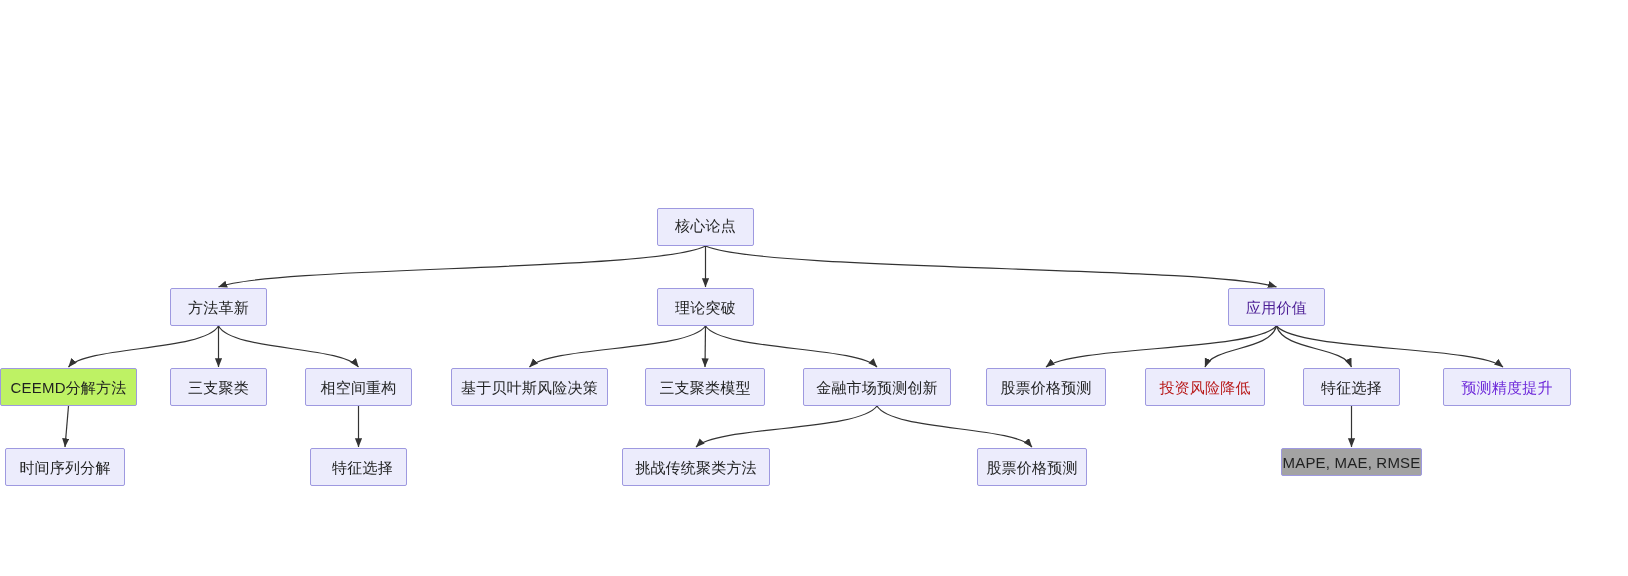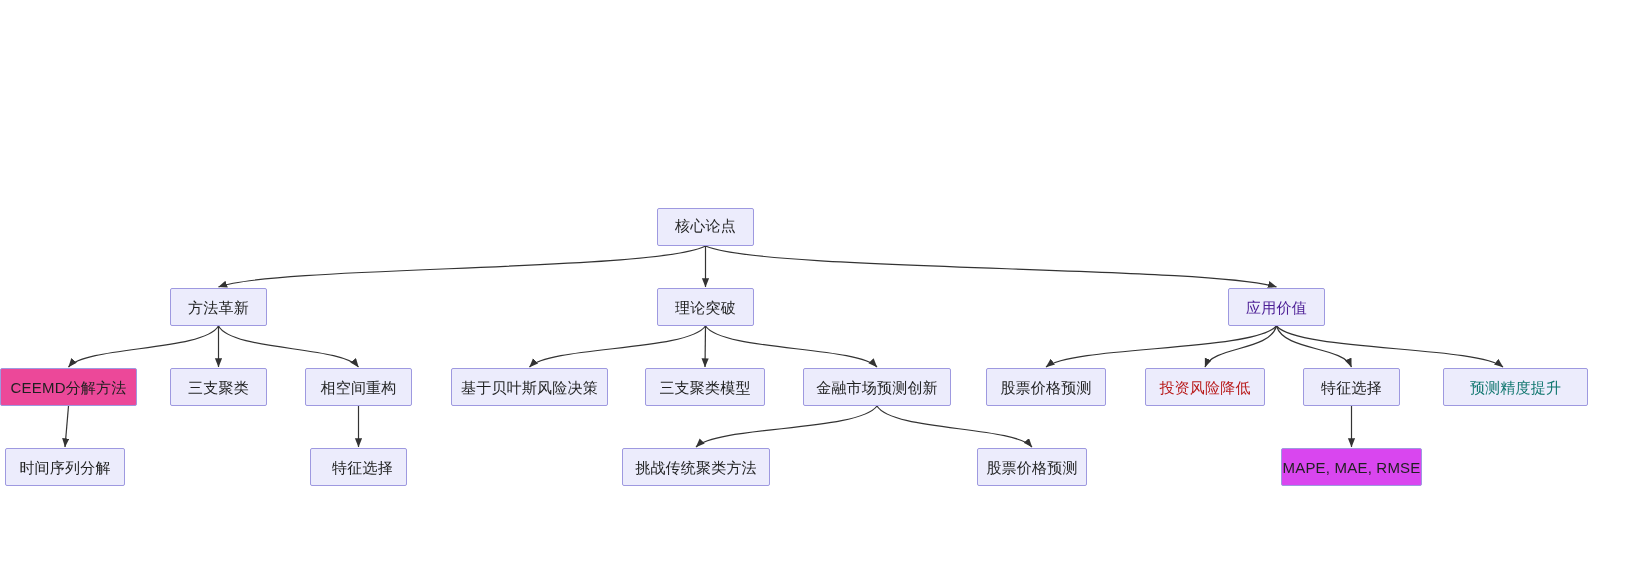--- a/index.html
+++ b/index.html
@@ -65,21 +65,21 @@
       </div>
       <div class="node" style="left: 170px; top: 288px; width: 97px; height: 38px; background: rgb(236, 236, 252); border-color: rgb(158, 153, 224); color: rgb(31, 32, 32);">
         <span class="lbl">方法革新</span>
       </div>
       <div class="node" style="left: 657px; top: 288px; width: 97px; height: 38px; background: rgb(236, 236, 252); border-color: rgb(158, 153, 224); color: rgb(31, 32, 32);">
         <span class="lbl">理论突破</span>
       </div>
       <div class="node" style="left: 1228px; top: 288px; width: 97px; height: 38px; background: rgb(236, 236, 252); border-color: rgb(158, 153, 224); color: #4c1d95;">
         <span class="lbl">应用价值</span>
       </div>
-      <div class="node" style="left: 0px; top: 368px; width: 137px; height: 38px; background: #ec4899; border-color: rgb(158, 153, 224); color: rgb(31, 32, 32);">
+      <div class="node" style="left: 0px; top: 368px; width: 137px; height: 38px; background: #bef264; border-color: rgb(158, 153, 224); color: rgb(31, 32, 32);">
         <span class="lbl">CEEMD分解方法</span>
       </div>
       <div class="node" style="left: 170px; top: 368px; width: 97px; height: 38px; background: rgb(236, 236, 252); border-color: rgb(158, 153, 224); color: rgb(31, 32, 32);">
         <span class="lbl">三支聚类</span>
       </div>
       <div class="node" style="left: 305px; top: 368px; width: 107px; height: 38px; background: rgb(236, 236, 252); border-color: rgb(158, 153, 224); color: rgb(31, 32, 32);">
         <span class="lbl">相空间重构</span>
       </div>
       <div class="node" style="left: 451px; top: 368px; width: 157px; height: 38px; background: rgb(236, 236, 252); border-color: rgb(158, 153, 224); color: rgb(31, 32, 32);">
         <span class="lbl">基于贝叶斯风险决策</span>
@@ -92,32 +92,32 @@
       </div>
       <div class="node" style="left: 986px; top: 368px; width: 120px; height: 38px; background: rgb(236, 236, 252); border-color: rgb(158, 153, 224); color: rgb(31, 32, 32);">
         <span class="lbl">股票价格预测</span>
       </div>
       <div class="node" style="left: 1145px; top: 368px; width: 120px; height: 38px; background: rgb(236, 236, 252); border-color: rgb(158, 153, 224); color: #b91c1c;">
         <span class="lbl">投资风险降低</span>
       </div>
       <div class="node" style="left: 1303px; top: 368px; width: 97px; height: 38px; background: rgb(236, 236, 252); border-color: rgb(158, 153, 224); color: rgb(31, 32, 32);">
         <span class="lbl">特征选择</span>
       </div>
-      <div class="node" style="left: 1443px; top: 368px; width: 145px; height: 38px; background: rgb(236, 236, 252); border-color: rgb(158, 153, 224); color: #0f766e;">
+      <div class="node" style="left: 1443px; top: 368px; width: 128px; height: 38px; background: rgb(236, 236, 252); border-color: rgb(158, 153, 224); color: #6d28d9;">
         <span class="lbl">预测精度提升</span>
       </div>
       <div class="node" style="left: 5px; top: 448px; width: 120px; height: 38px; background: rgb(236, 236, 252); border-color: rgb(158, 153, 224); color: rgb(31, 32, 32);">
         <span class="lbl">时间序列分解</span>
       </div>
       <div class="node" style="left: 310px; top: 448px; width: 97px; height: 38px; background: rgb(236, 236, 252); border-color: rgb(158, 153, 224); color: rgb(31, 32, 32); padding-left: 8px;">
         <span class="lbl">特征选择</span>
       </div>
       <div class="node" style="left: 622px; top: 448px; width: 148px; height: 38px; background: rgb(236, 236, 252); border-color: rgb(158, 153, 224); color: rgb(31, 32, 32);">
         <span class="lbl">挑战传统聚类方法</span>
       </div>
       <div class="node" style="left: 977px; top: 448px; width: 110px; height: 38px; background: rgb(236, 236, 252); border-color: rgb(158, 153, 224); color: rgb(31, 32, 32);">
         <span class="lbl">股票价格预测</span>
       </div>
-      <div class="node" style="left: 1281px; top: 448px; width: 141px; height: 38px; background: #d946ef; border-color: rgb(158, 153, 224); color: rgb(31, 32, 32);">
+      <div class="node" style="left: 1281px; top: 448px; width: 141px; height: 28px; background: #a3a3a3; border-color: rgb(158, 153, 224); color: rgb(31, 32, 32);">
         <span class="lbl">MAPE, MAE, RMSE</span>
       </div>
     </div>
 </div>
 
 </body></html>

